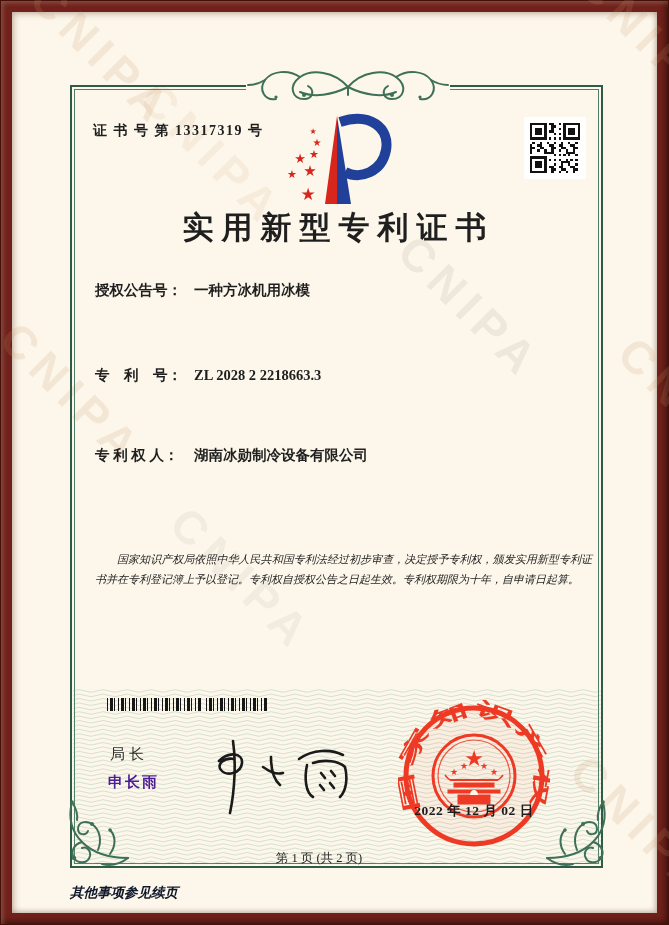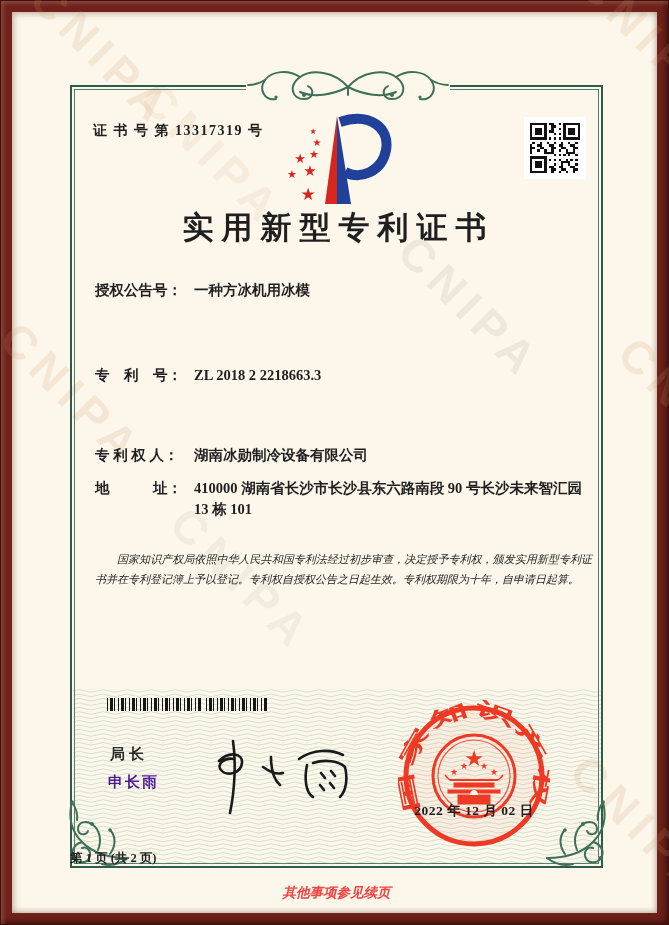--- a/index.html
+++ b/index.html
@@ -22,39 +22,39 @@
   .orn{position:absolute;z-index:2;}
   
   .cert-no{position:absolute;left:81px;top:110px;font-size:14px;font-weight:700;letter-spacing:1.5px;z-index:3;}
   .logo{position:absolute;left:272px;top:100px;z-index:3;}
   .qrbox{position:absolute;left:512px;top:105px;width:62px;height:62px;background:#ffffff;z-index:3;}
   .qrbox svg{position:absolute;left:6px;top:6px;}
   .title{position:absolute;left:0;right:0;top:195px;text-align:center;font-size:31px;font-weight:700;letter-spacing:8px;text-indent:8px;z-index:3;}
   
   .row{position:absolute;left:83px;width:505px;font-size:14.5px;font-weight:700;z-index:3;line-height:21px;}
   .lbl{display:inline-block;width:99px;vertical-align:top;white-space:pre;}
-  .val{display:inline-block;vertical-align:top;}
+  .val{display:inline-block;vertical-align:top;text-align:center;}
   .val.addr{width:394px;}
   .lbl2{position:absolute;left:246px;top:0;white-space:pre;}
   .val2{position:absolute;left:337px;top:0;}
   
   .body-text{position:absolute;left:83px;top:537px;width:497px;z-index:3;font-style:italic;}
   .body-text p{margin:0;text-indent:2em;font-size:11px;line-height:20px;text-align:justify;color:#242424;}
   
   .barcode{position:absolute;left:95px;top:686px;width:160px;height:13px;z-index:3;
     background:repeating-linear-gradient(90deg,#161616 0 1.5px,transparent 1.5px 3px,#161616 3px 6px,transparent 6px 7.5px,#161616 7.5px 8.5px,transparent 8.5px 11px);}
   
-  .sig-title{position:absolute;left:98px;top:733px;font-size:15px;font-weight:700;letter-spacing:4px;color:#2c2c2c;z-index:3;}
+  .sig-title{position:absolute;left:98px;top:733px;font-size:15px;font-weight:400;letter-spacing:4px;color:#2c2c2c;z-index:3;}
   .sig-name{position:absolute;left:96px;top:761px;font-size:15px;font-weight:700;letter-spacing:2px;color:#4c1d95;z-index:3;}
   .sig-hand{position:absolute;left:195px;top:723px;z-index:3;}
   
   .seal{position:absolute;left:386px;top:688px;z-index:4;}
   
-  .page-info{position:absolute;left:58px;width:498px;top:838px;text-align:left;font-size:12.5px;z-index:3;font-weight:bold;}
-  .footer-note{position:absolute;left:58px;width:533px;top:872px;text-align:center;font-size:13.5px;font-style:italic;font-weight:700;color:#ef4444;z-index:3;}
+  .page-info{position:absolute;left:58px;width:498px;top:838px;text-align:center;font-size:12.5px;z-index:3;}
+  .footer-note{position:absolute;left:58px;width:533px;top:872px;font-size:13.5px;font-style:italic;font-weight:700;color:#0f172a;z-index:3;}
 </style>
 </head>
 <body>
 
 <div class="stage">
   <div class="frame">
     <div class="paper">
 
       <span class="wm pink" style="left:0px;top:15px">CNIPA</span>
       <span class="wm pink" style="left:548px;top:0px">CNIPA</span>
@@ -255,27 +255,24 @@
             <rect x="18" y="20" width="1" height="1" fill="#111"></rect>
           </svg>
       </div>
 
       <div class="title">实用新型专利证书</div>
 
       <div class="row" style="top:268px">
         <span class="lbl">授权公告号：</span><span class="val">一种方冰机用冰模</span>
       </div>
       <div class="row" style="top:353px">
-        <span class="lbl">专　利　号：</span><span class="val">ZL 2018 2 2218663.3</span>
+        <span class="lbl">专　利　号：</span><span class="val">ZL 2028 2 2218663.3</span>
       </div>
       <div class="row" style="top:433px">
         <span class="lbl">专 利 权 人：</span><span class="val">湖南冰勋制冷设备有限公司</span>
-      </div>
-      <div class="row" style="top:466px">
-        <span class="lbl">地　　　址：</span><span class="val addr">410000 湖南省长沙市长沙县东六路南段 90 号长沙未来智汇园 13 栋 101</span>
       </div>
 
       <div class="body-text">
         <p>国家知识产权局依照中华人民共和国专利法经过初步审查，决定授予专利权，颁发实用新型专利证书并在专利登记簿上予以登记。专利权自授权公告之日起生效。专利权期限为十年，自申请日起算。</p>
       </div>
 
       <div class="barcode"></div>
 
       <div class="sig-title">局长</div>
       <div class="sig-name">申长雨</div>

